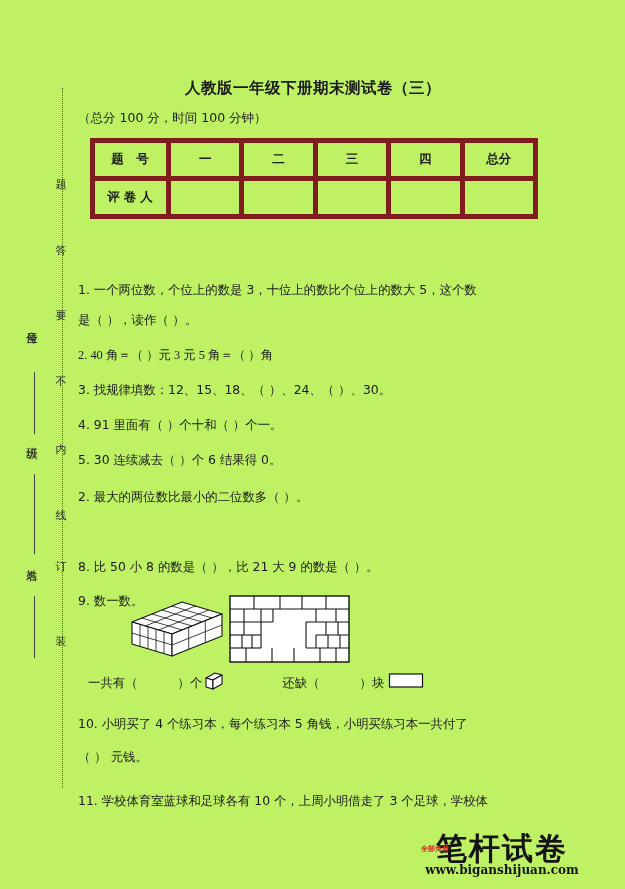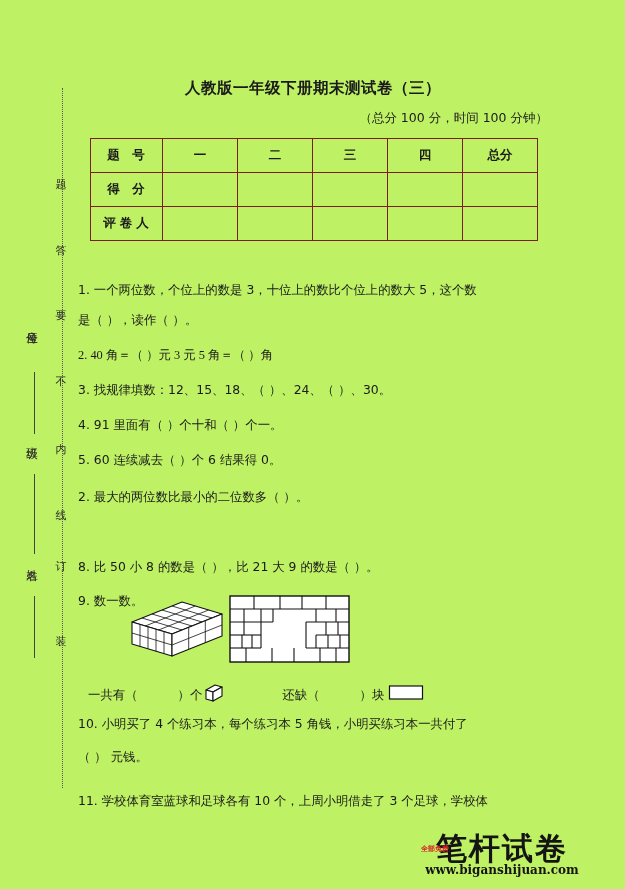--- a/index.html
+++ b/index.html
@@ -77,35 +77,35 @@
     font-size: 15.5px;
     font-weight: bold;
     letter-spacing: 0.5px;
     font-family: "DejaVu Sans", "Liberation Sans", sans-serif;
   }
   .subtitle {
     position: absolute;
     left: 0;
     top: 110px;
     width: 470px;
-    text-align: right;
+    text-align: left;
     font-size: 12.5px;
   }
 
   
   .score-table {
     position: absolute;
     left: 12px;
     top: 138px;
     border-collapse: collapse;
     table-layout: fixed;
     width: 448px;
   }
   .score-table td, .score-table th {
-    border: 1px solid #7f1d1d;
+    border: 5px solid #7f1d1d;
     height: 33px;
     text-align: center;
     vertical-align: middle;
     font-size: 12.5px;
     font-weight: bold;
     padding: 0;
   }
   .score-table .lbl {
     width: 68px;
     letter-spacing: 4px;
@@ -142,21 +142,20 @@
     position: absolute;
     left: 150px;
     top: 594px;
   }
   .answer-line {
     position: absolute;
     left: 10px;
     top: 672px;
     font-size: 12.4px;
     white-space: nowrap;
-    margin-top: 12px;
   }
   .answer-line .gap { display: inline-block; width: 40px; }
   .icon-cube { vertical-align: -4px; margin: 0 2px; }
   .icon-brick { vertical-align: -3px; margin-left: 4px; }
 
   
   .watermark {
     position: absolute;
     right: 8px;
     bottom: 12px;
@@ -225,46 +224,38 @@
       <tbody>
           <tr>
         <td class="lbl">题  号</td>
         <td class="hd">一</td>
         <td class="hd">二</td>
         <td class="hd">三</td>
         <td class="hd">四</td>
         <td class="hd">总分</td>
       </tr>
       <tr>
-        <td class="lbl">得  分</td>
-        <td class="blank"></td>
-        <td class="blank"></td>
-        <td class="blank"></td>
-        <td class="blank"></td>
-        <td class="blank"></td>
-      </tr>
-      <tr>
         <td class="lbl">评卷人</td>
         <td class="blank"></td>
         <td class="blank"></td>
         <td class="blank"></td>
         <td class="blank"></td>
         <td class="blank"></td>
       </tr>
     </tbody>
       </table>
 
 
     <div class="q" style="top:283px;">1. 一个两位数，个位上的数是 3，十位上的数比个位上的数大 5，这个数</div>
     <div class="q" style="top:313px;">是（    ），读作（                ）。</div>
 
     <div class="q" style="top:348px;font-family:Liberation Serif, serif;">2. 40 角＝（        ）元      3 元 5 角＝（          ）角</div>
     <div class="q" style="top:383px;">3. 找规律填数：12、15、18、（        ）、24、（       ）、30。</div>
     <div class="q" style="top:418px;">4. 91 里面有（      ）个十和（     ）个一。</div>
-    <div class="q" style="top:453px;">5. 60 连续减去（     ）个 6 结果得 0。</div>
+    <div class="q" style="top:453px;">5. 30 连续减去（     ）个 6 结果得 0。</div>
     <div class="q" style="top:490px;">2. 最大的两位数比最小的二位数多（     ）。</div>
     <div class="q" style="top:560px;">8. 比 50 小 8 的数是（     ），比 21 大 9 的数是（     ）。</div>
     <div class="q" style="top:594px;">9. 数一数。</div>
 
     <div class="fig-cubes">
       <svg width="120" height="68" viewBox="0 0 120 68">
         <g fill="#ffffff" stroke="#111" stroke-width="1.1" stroke-linejoin="round">
 
           <polygon points="26,22 76,2 116,14 66,34"></polygon>
 

